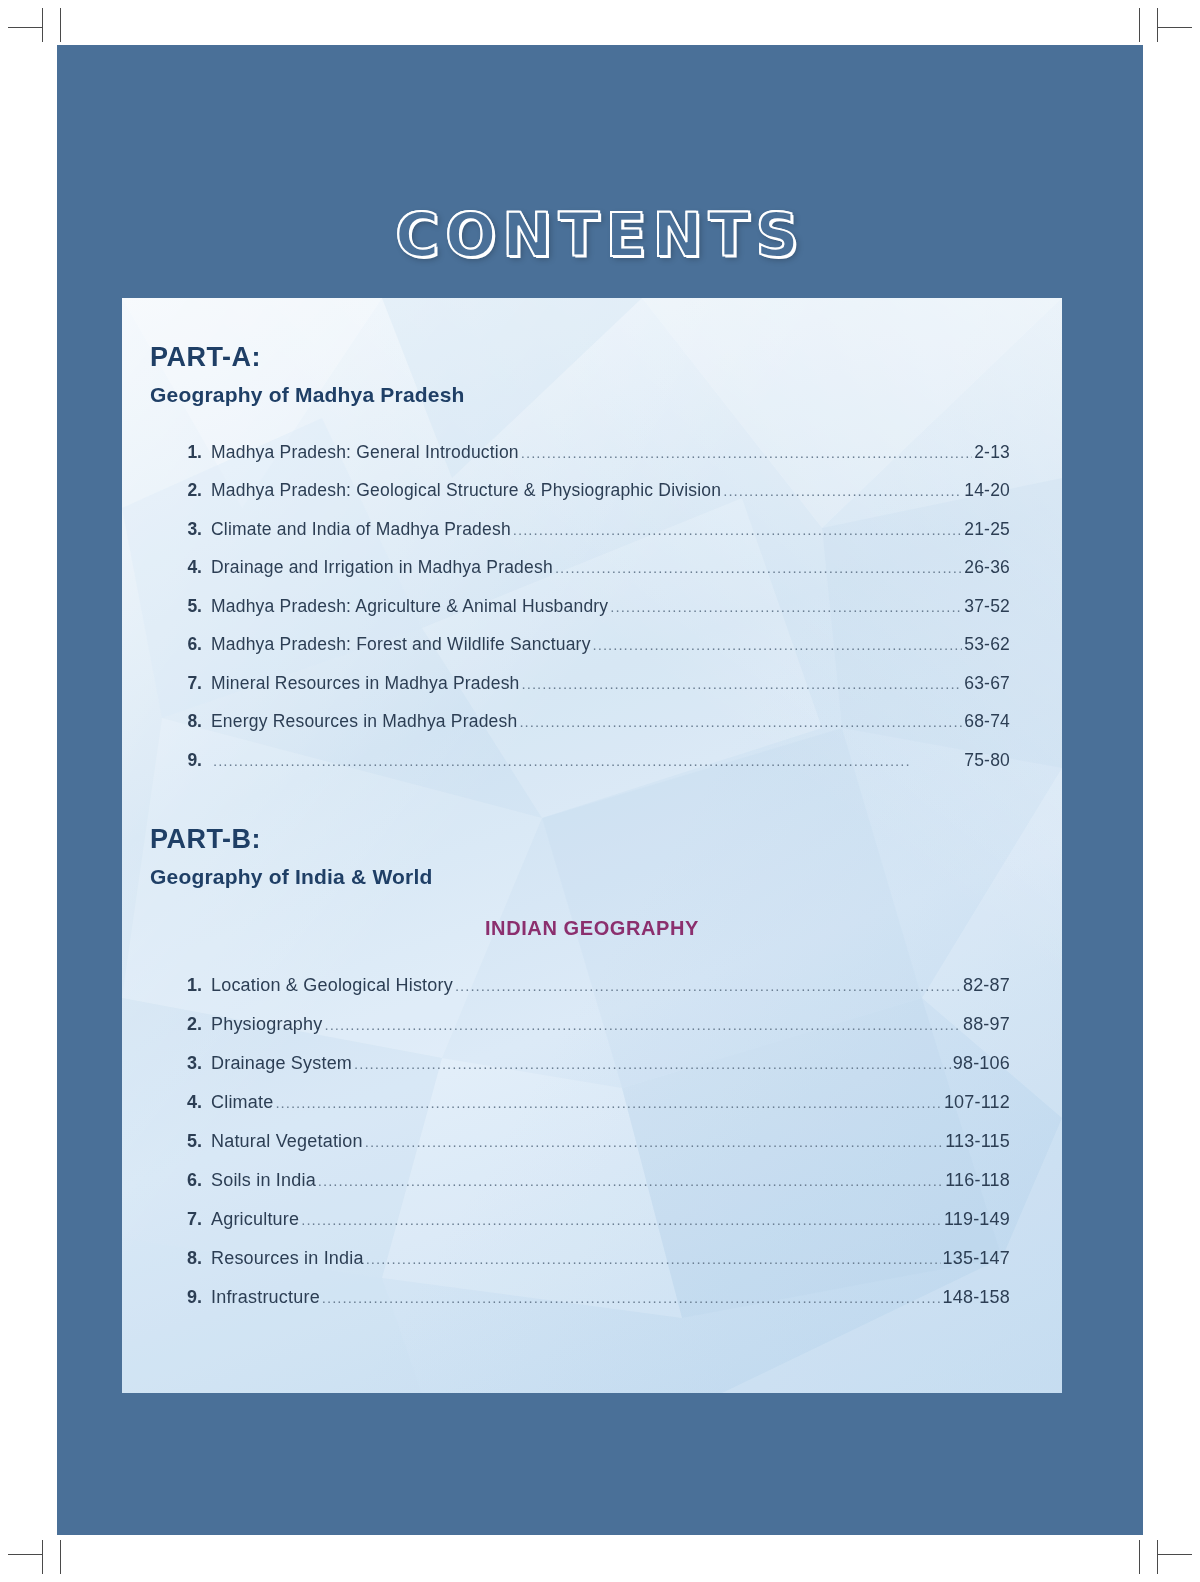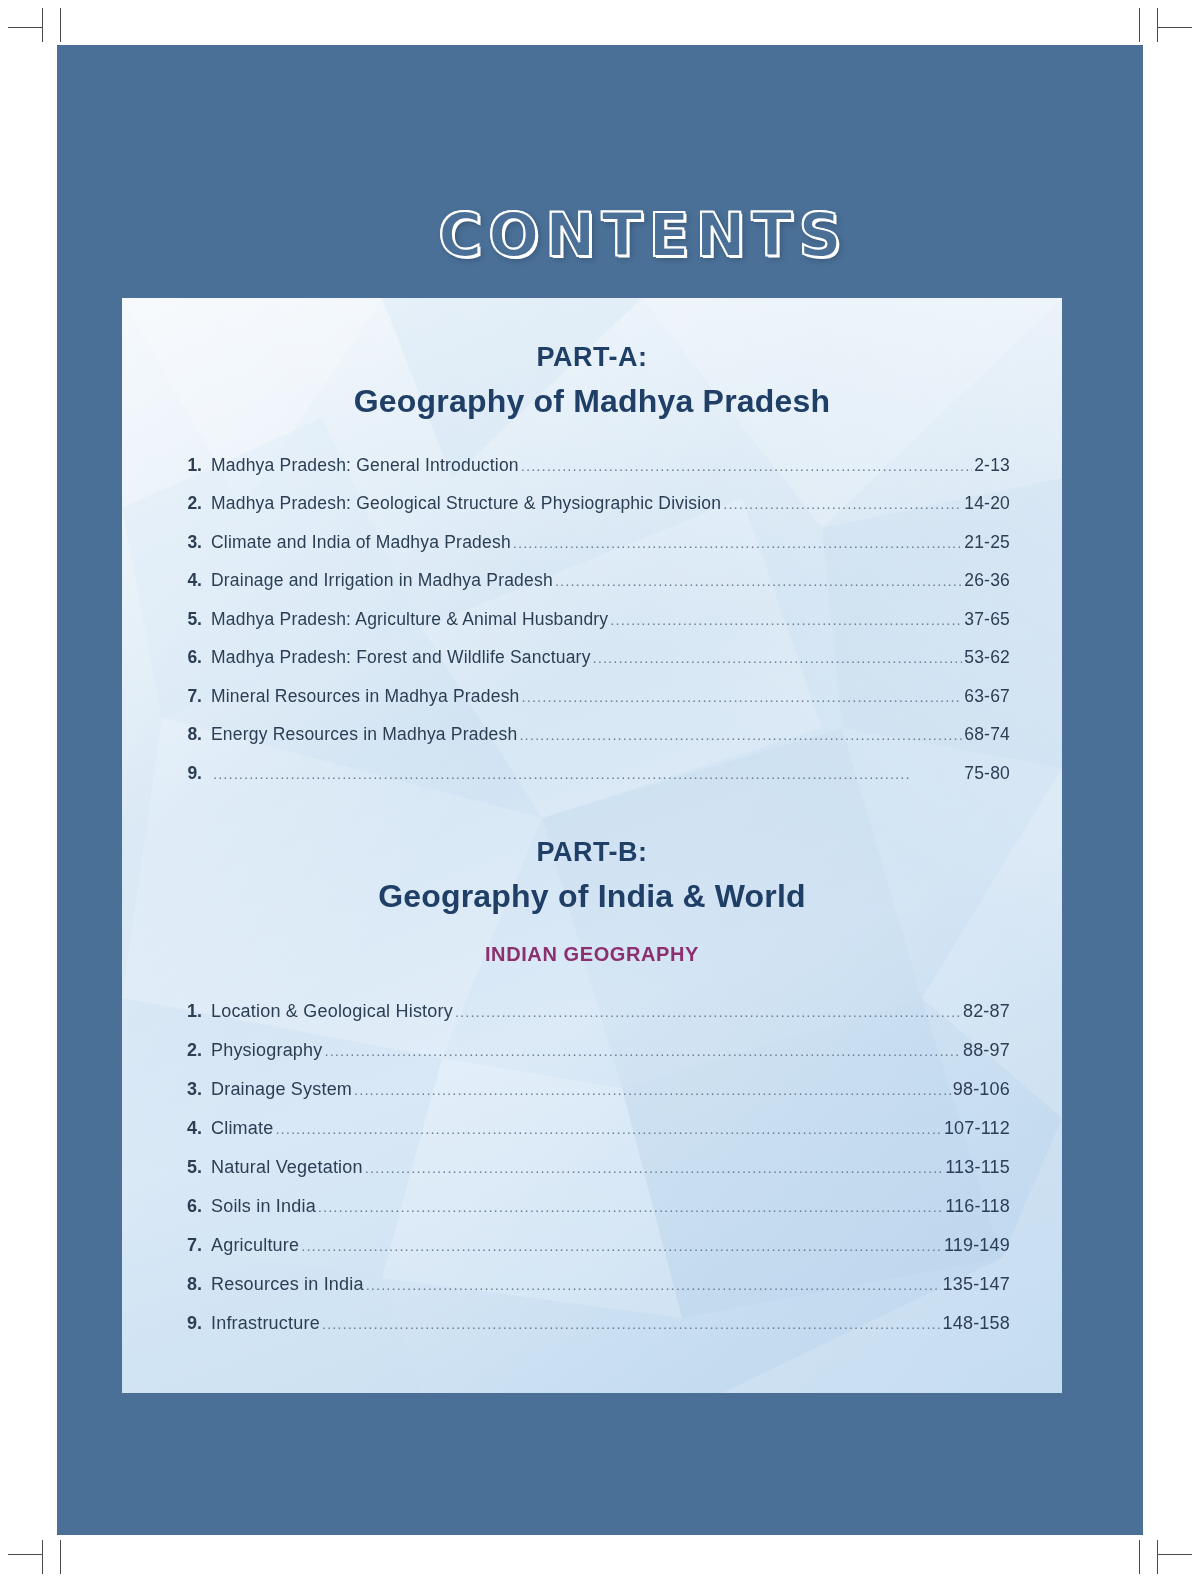--- a/index.html
+++ b/index.html
@@ -43,21 +43,20 @@
     font-family: "DejaVu Sans", sans-serif;
     font-size: 60px;
     font-weight: bold;
     letter-spacing: 6px;
     color: #4a7098;
     -webkit-text-stroke: 2px #ffffff;
     text-shadow:
        2px 2px 0 #ffffff,
       -1px -1px 0 #ffffff,
        3px 3px 6px rgba(0,0,0,0.25);
-    padding-left: 43px;
   }
 
   .panel {
     position: absolute;
     left: 65px;
     top: 253px;
     width: 940px;
     height: 1095px;
     background:
       linear-gradient(127deg, rgba(255,255,255,0.55) 0%, rgba(255,255,255,0) 42%),
@@ -73,32 +72,31 @@
     position: absolute;
     opacity: 0.5;
   }
 
   .panel-inner {
     position: relative;
     z-index: 2;
   }
 
   .part-head {
-    text-align: center;
     color: #1f3f66;
     font-family: "Liberation Sans", sans-serif;
   }
   .part-label {
     font-size: 27px;
     font-weight: bold;
     margin-top: 44px;
     letter-spacing: 0.5px;
   }
   .part-sub {
-    font-size: 32px;
+    font-size: 21px;
     font-weight: bold;
     margin-top: 10px;
     letter-spacing: 0.2px;
   }
   .section-label {
     text-align: center;
     color: #8b2f6e;
     font-size: 20px;
     font-weight: bold;
     letter-spacing: 0.6px;
@@ -216,21 +214,21 @@
           <div class="toc-row">
             <span class="toc-num">4.</span>
             <span class="toc-text">Drainage and Irrigation in Madhya Pradesh</span>
             <span class="toc-dots">.......................................................................................................................................</span>
             <span class="toc-page">26-36</span>
           </div>
           <div class="toc-row">
             <span class="toc-num">5.</span>
             <span class="toc-text">Madhya Pradesh: Agriculture &amp; Animal Husbandry</span>
             <span class="toc-dots">.......................................................................................................................................</span>
-            <span class="toc-page">37-65</span>
+            <span class="toc-page">37-52</span>
           </div>
           <div class="toc-row">
             <span class="toc-num">6.</span>
             <span class="toc-text">Madhya Pradesh: Forest and Wildlife Sanctuary</span>
             <span class="toc-dots">.......................................................................................................................................</span>
             <span class="toc-page">53-62</span>
           </div>
           <div class="toc-row">
             <span class="toc-num">7.</span>
             <span class="toc-text">Mineral Resources in Madhya Pradesh</span>

